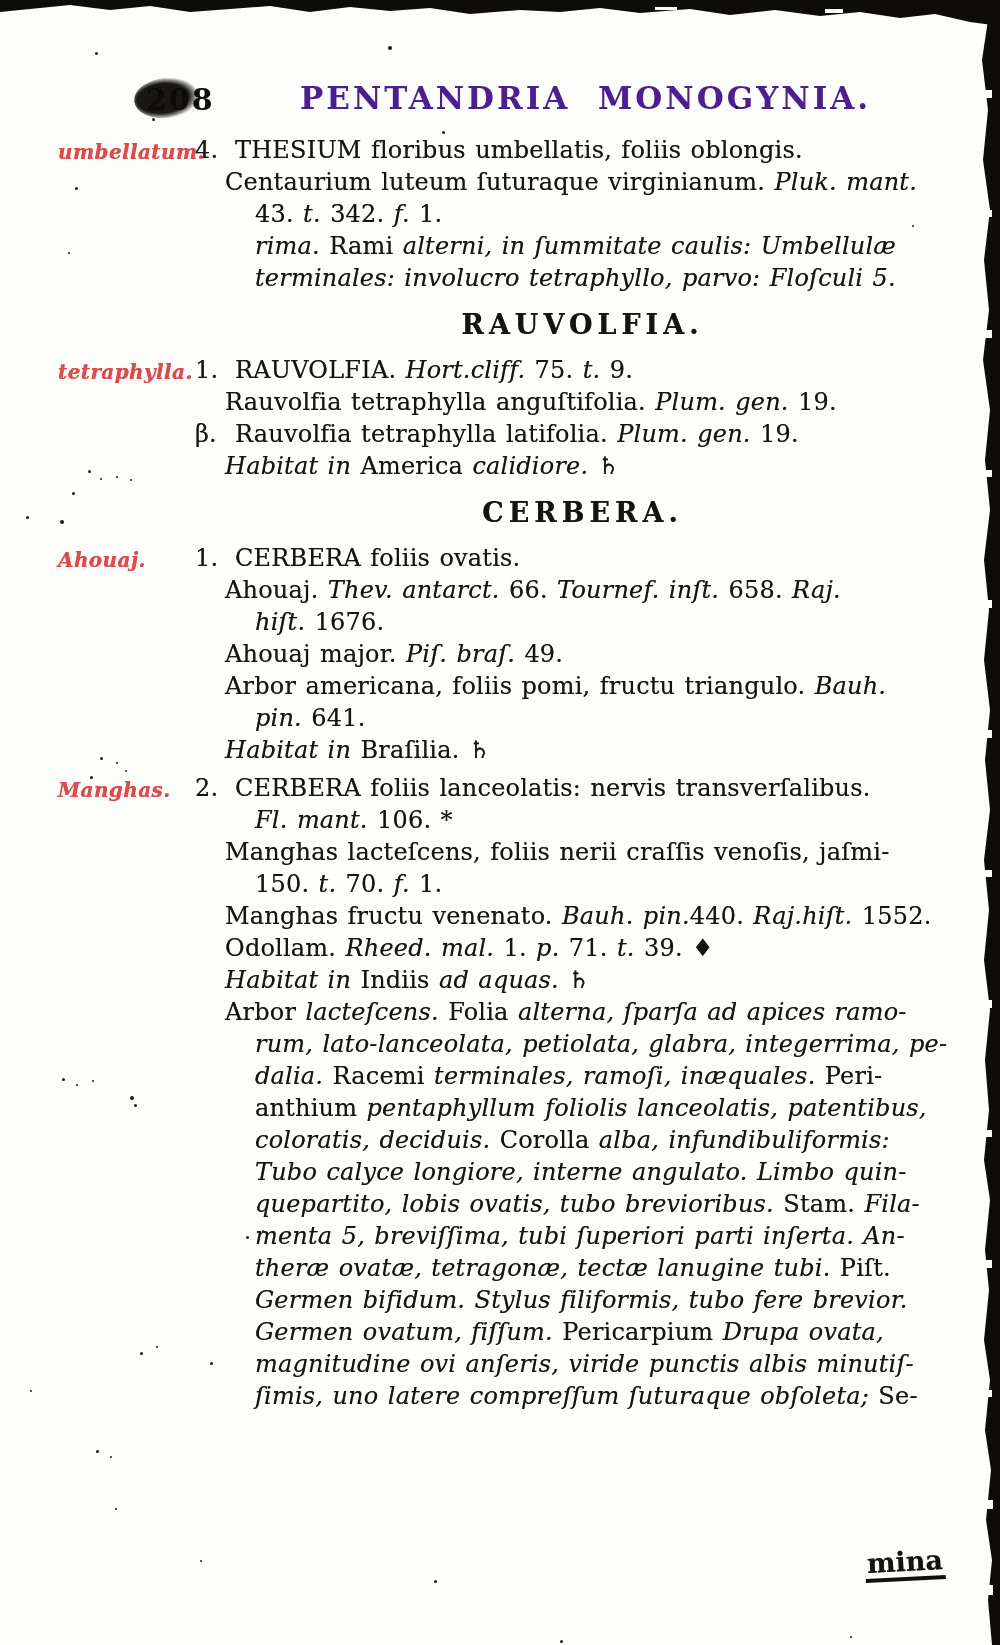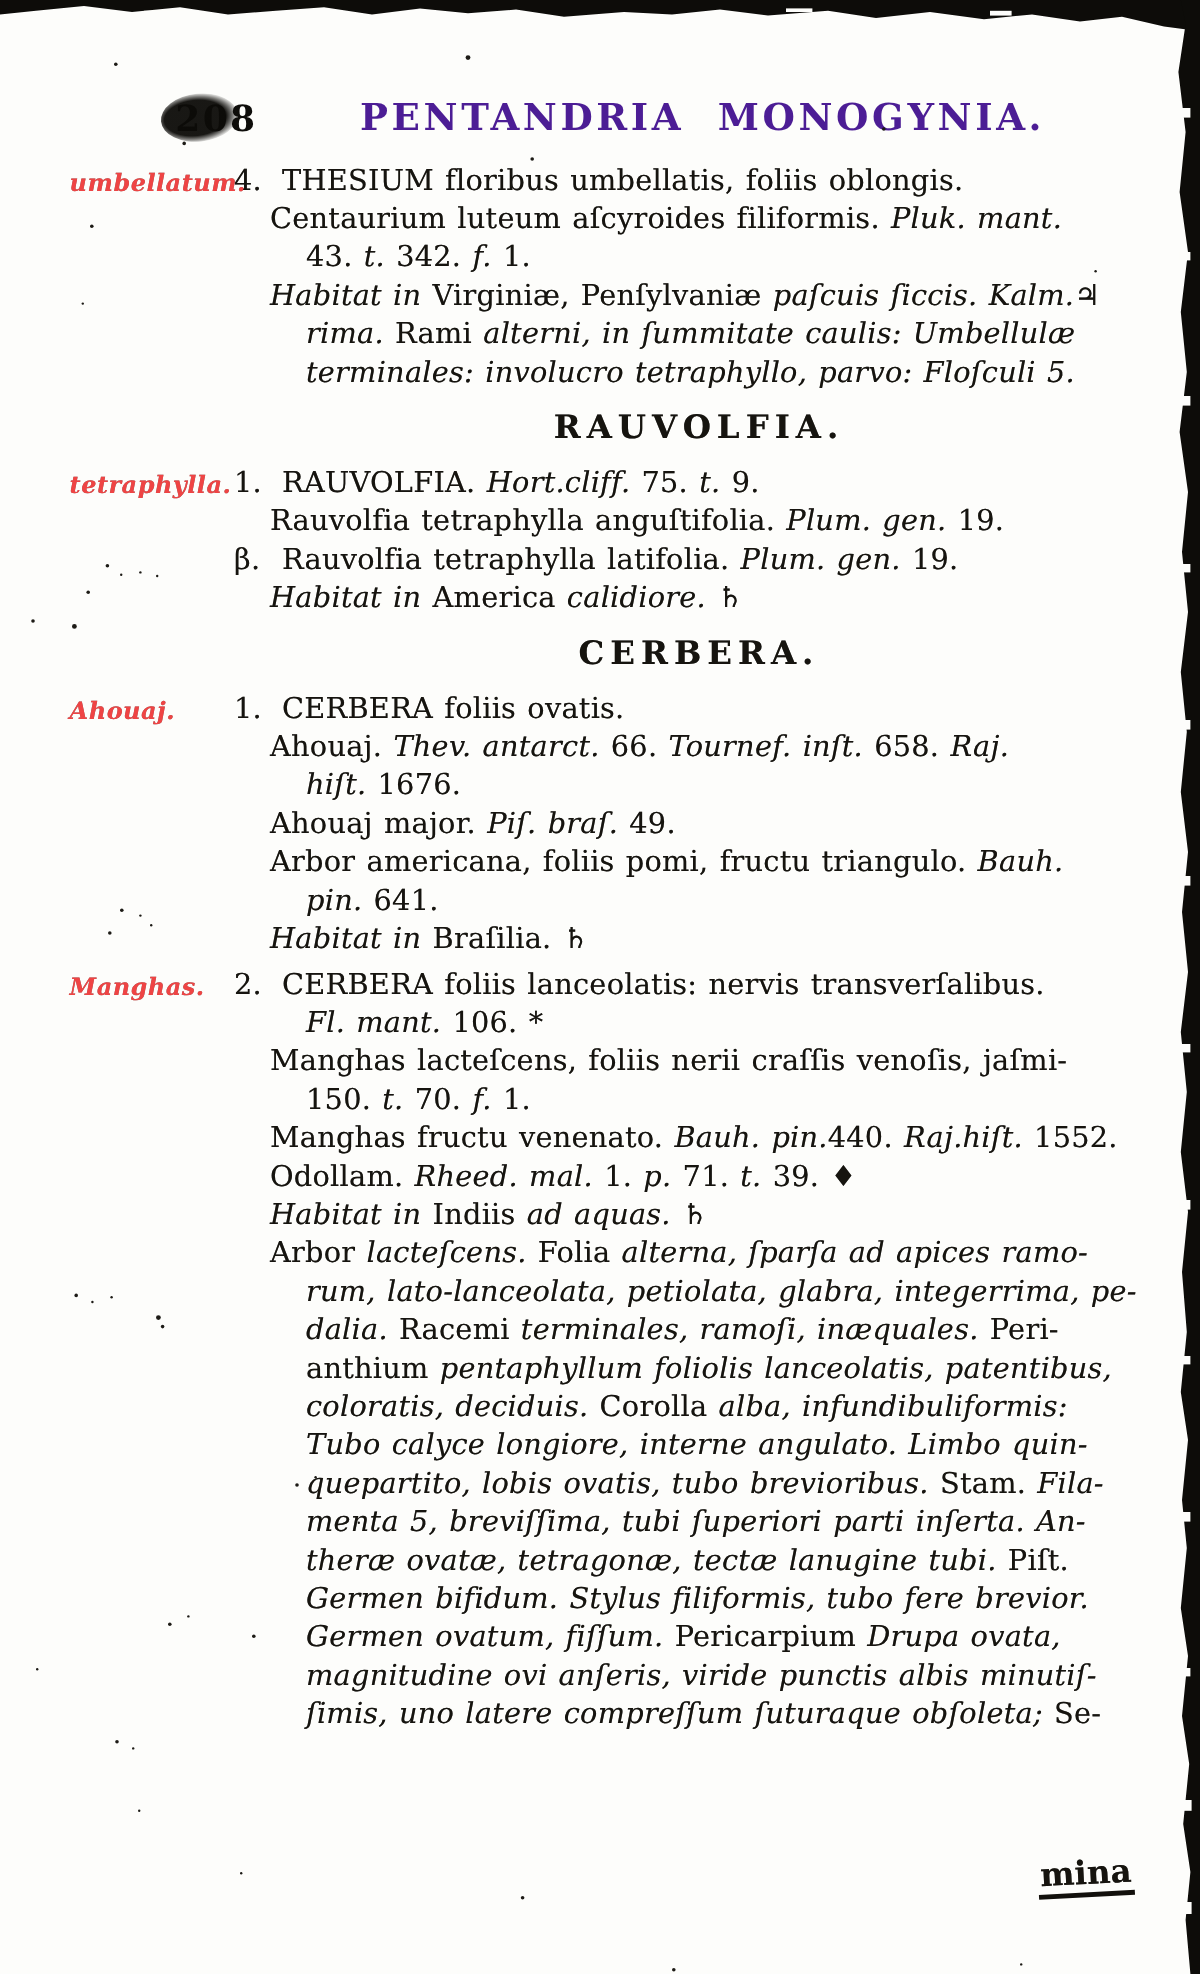--- a/index.html
+++ b/index.html
@@ -87,23 +87,22 @@
 
 <div class="pageno">
   <span>208</span>
   <span class="blot"></span>
 </div>
 <div class="running-title">PENTANDRIA MONOGYNIA.</div>
 
 <div class="text-column">
     <div class="entry">
       <div class="line ind0"><span class="margin-note">umbellatum.</span><span class="num">4.</span><span class="ro">THESIUM floribus umbellatis, foliis oblongis.</span></div>
-      <div class="line ind0"><span class="ro">Centaurium luteum aſcyroides filiformis. </span><span class="it">Pluk. mant.</span></div>
+      <div class="line ind0"><span class="ro">Centaurium luteum ſuturaque virginianum. </span><span class="it">Pluk. mant.</span></div>
       <div class="line ind1"><span class="ro">43. </span><span class="it">t. </span><span class="ro">342. </span><span class="it">f. </span><span class="ro">1.</span></div>
-      <div class="line ind0"><span class="it">Habitat in </span><span class="ro">Virginiæ, Penſylvaniæ </span><span class="it">paſcuis ſiccis. Kalm.</span><span class="ro">♃</span></div>
       <div class="line ind1"><span class="it">rima. </span><span class="ro">Rami </span><span class="it">alterni, in ſummitate caulis: Umbellulæ</span></div>
       <div class="line ind1"><span class="it">terminales: involucro tetraphyllo, parvo: Floſculi 5.</span></div>
     </div>
     <div class="heading">RAUVOLFIA.</div>
     <div class="entry">
       <div class="line ind0"><span class="margin-note">tetraphylla.</span><span class="num">1.</span><span class="ro">RAUVOLFIA. </span><span class="it">Hort.cliff. </span><span class="ro">75. </span><span class="it">t. </span><span class="ro">9.</span></div>
       <div class="line ind0"><span class="ro">Rauvolfia tetraphylla anguſtifolia. </span><span class="it">Plum. gen. </span><span class="ro">19.</span></div>
       <div class="line ind0"><span class="num">β.</span><span class="ro">Rauvolfia tetraphylla latifolia. </span><span class="it">Plum. gen. </span><span class="ro">19.</span></div>
       <div class="line ind0"><span class="it">Habitat in </span><span class="ro">America </span><span class="it">calidiore. </span><span class="ro">♄</span></div>
     </div>

